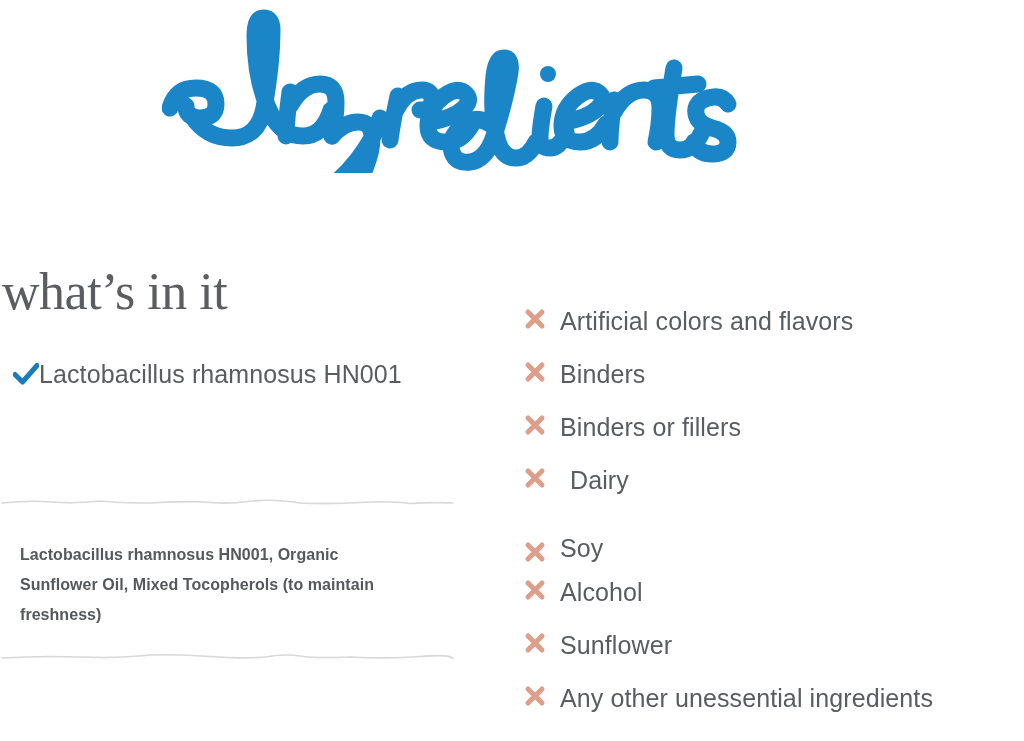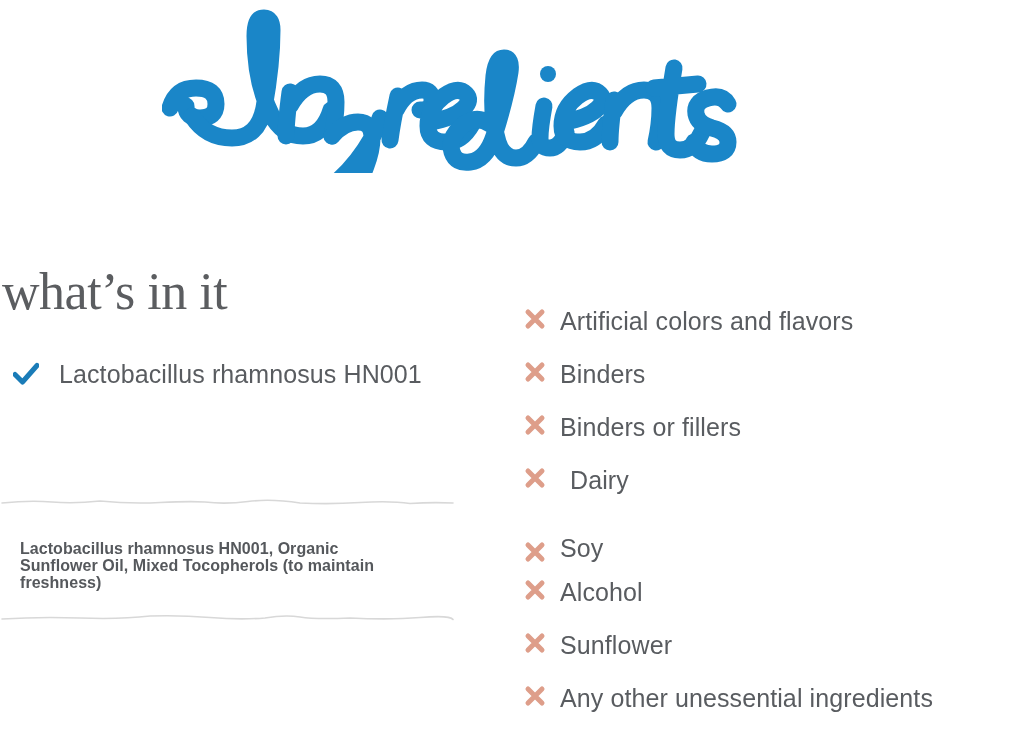--- a/index.html
+++ b/index.html
@@ -70,21 +70,21 @@
     font-size: 25px;
     font-weight: 400;
     letter-spacing: 0.1px;
     white-space: nowrap;
   }
   .item-label { display: inline-block; }
 
   
   #list-in { margin-top: 34px; }
   #list-in .list-item { padding-left: 13px; height: 40px; }
-  #list-in .item-label { margin-left: 20px; }
+  #list-in .item-label { }
 
   .check-icon {
     width: 26px;
     height: 26px;
     flex: 0 0 26px;
     display: inline-block;
   }
   .check-icon svg { display: block; }
 
   
@@ -109,21 +109,21 @@
     top: 236px;
     width: 470px;
   }
   .wavy-rule { display: block; width: 455px; height: 10px; }
   #ingredient-statement {
     margin: 0;
     padding: 32px 60px 0 20px;
     font-family: "Liberation Sans", sans-serif;
     font-size: 16px;
     font-weight: bold;
-    line-height: 17px;
+    line-height: 30px;
     color: #55585c;
     letter-spacing: 0.05px;
   }
   #rule-bottom-wrap { padding-top: 22px; }
 </style>
 </head>
 <body>
 
 <div id="title-block">
   <svg id="title-svg" width="700" height="165" viewBox="0 0 700 165" aria-label="Ingredients">

